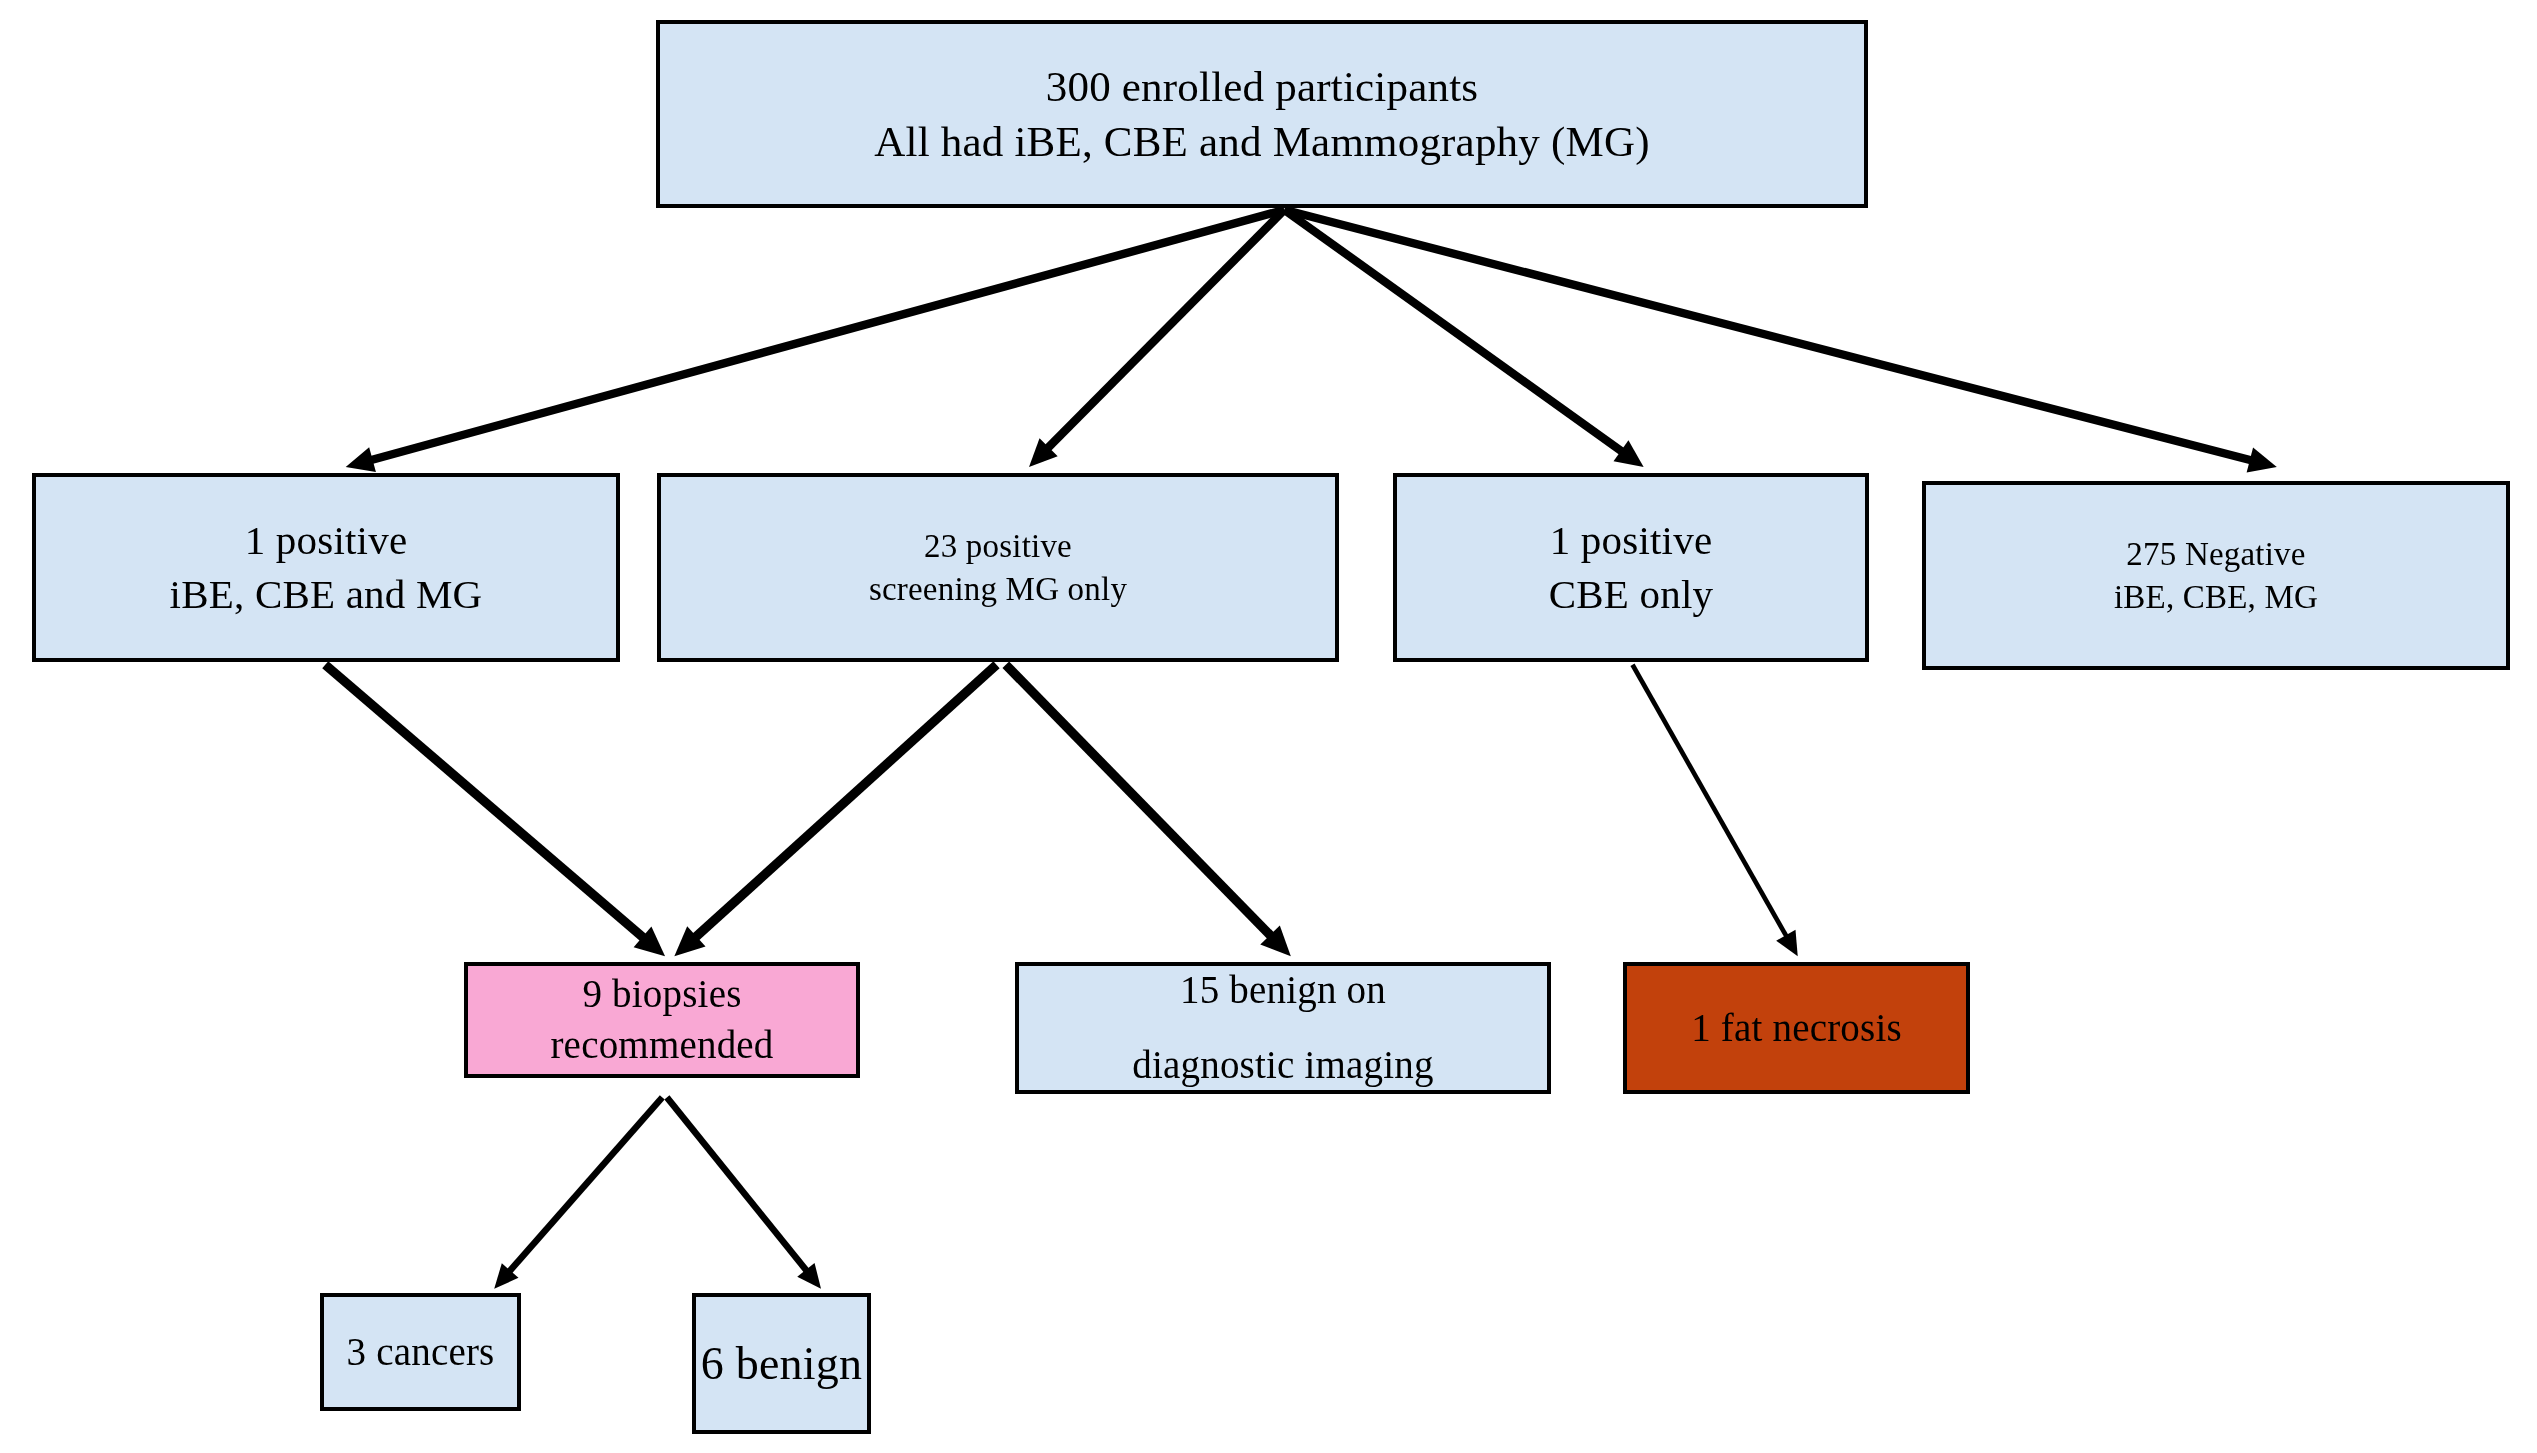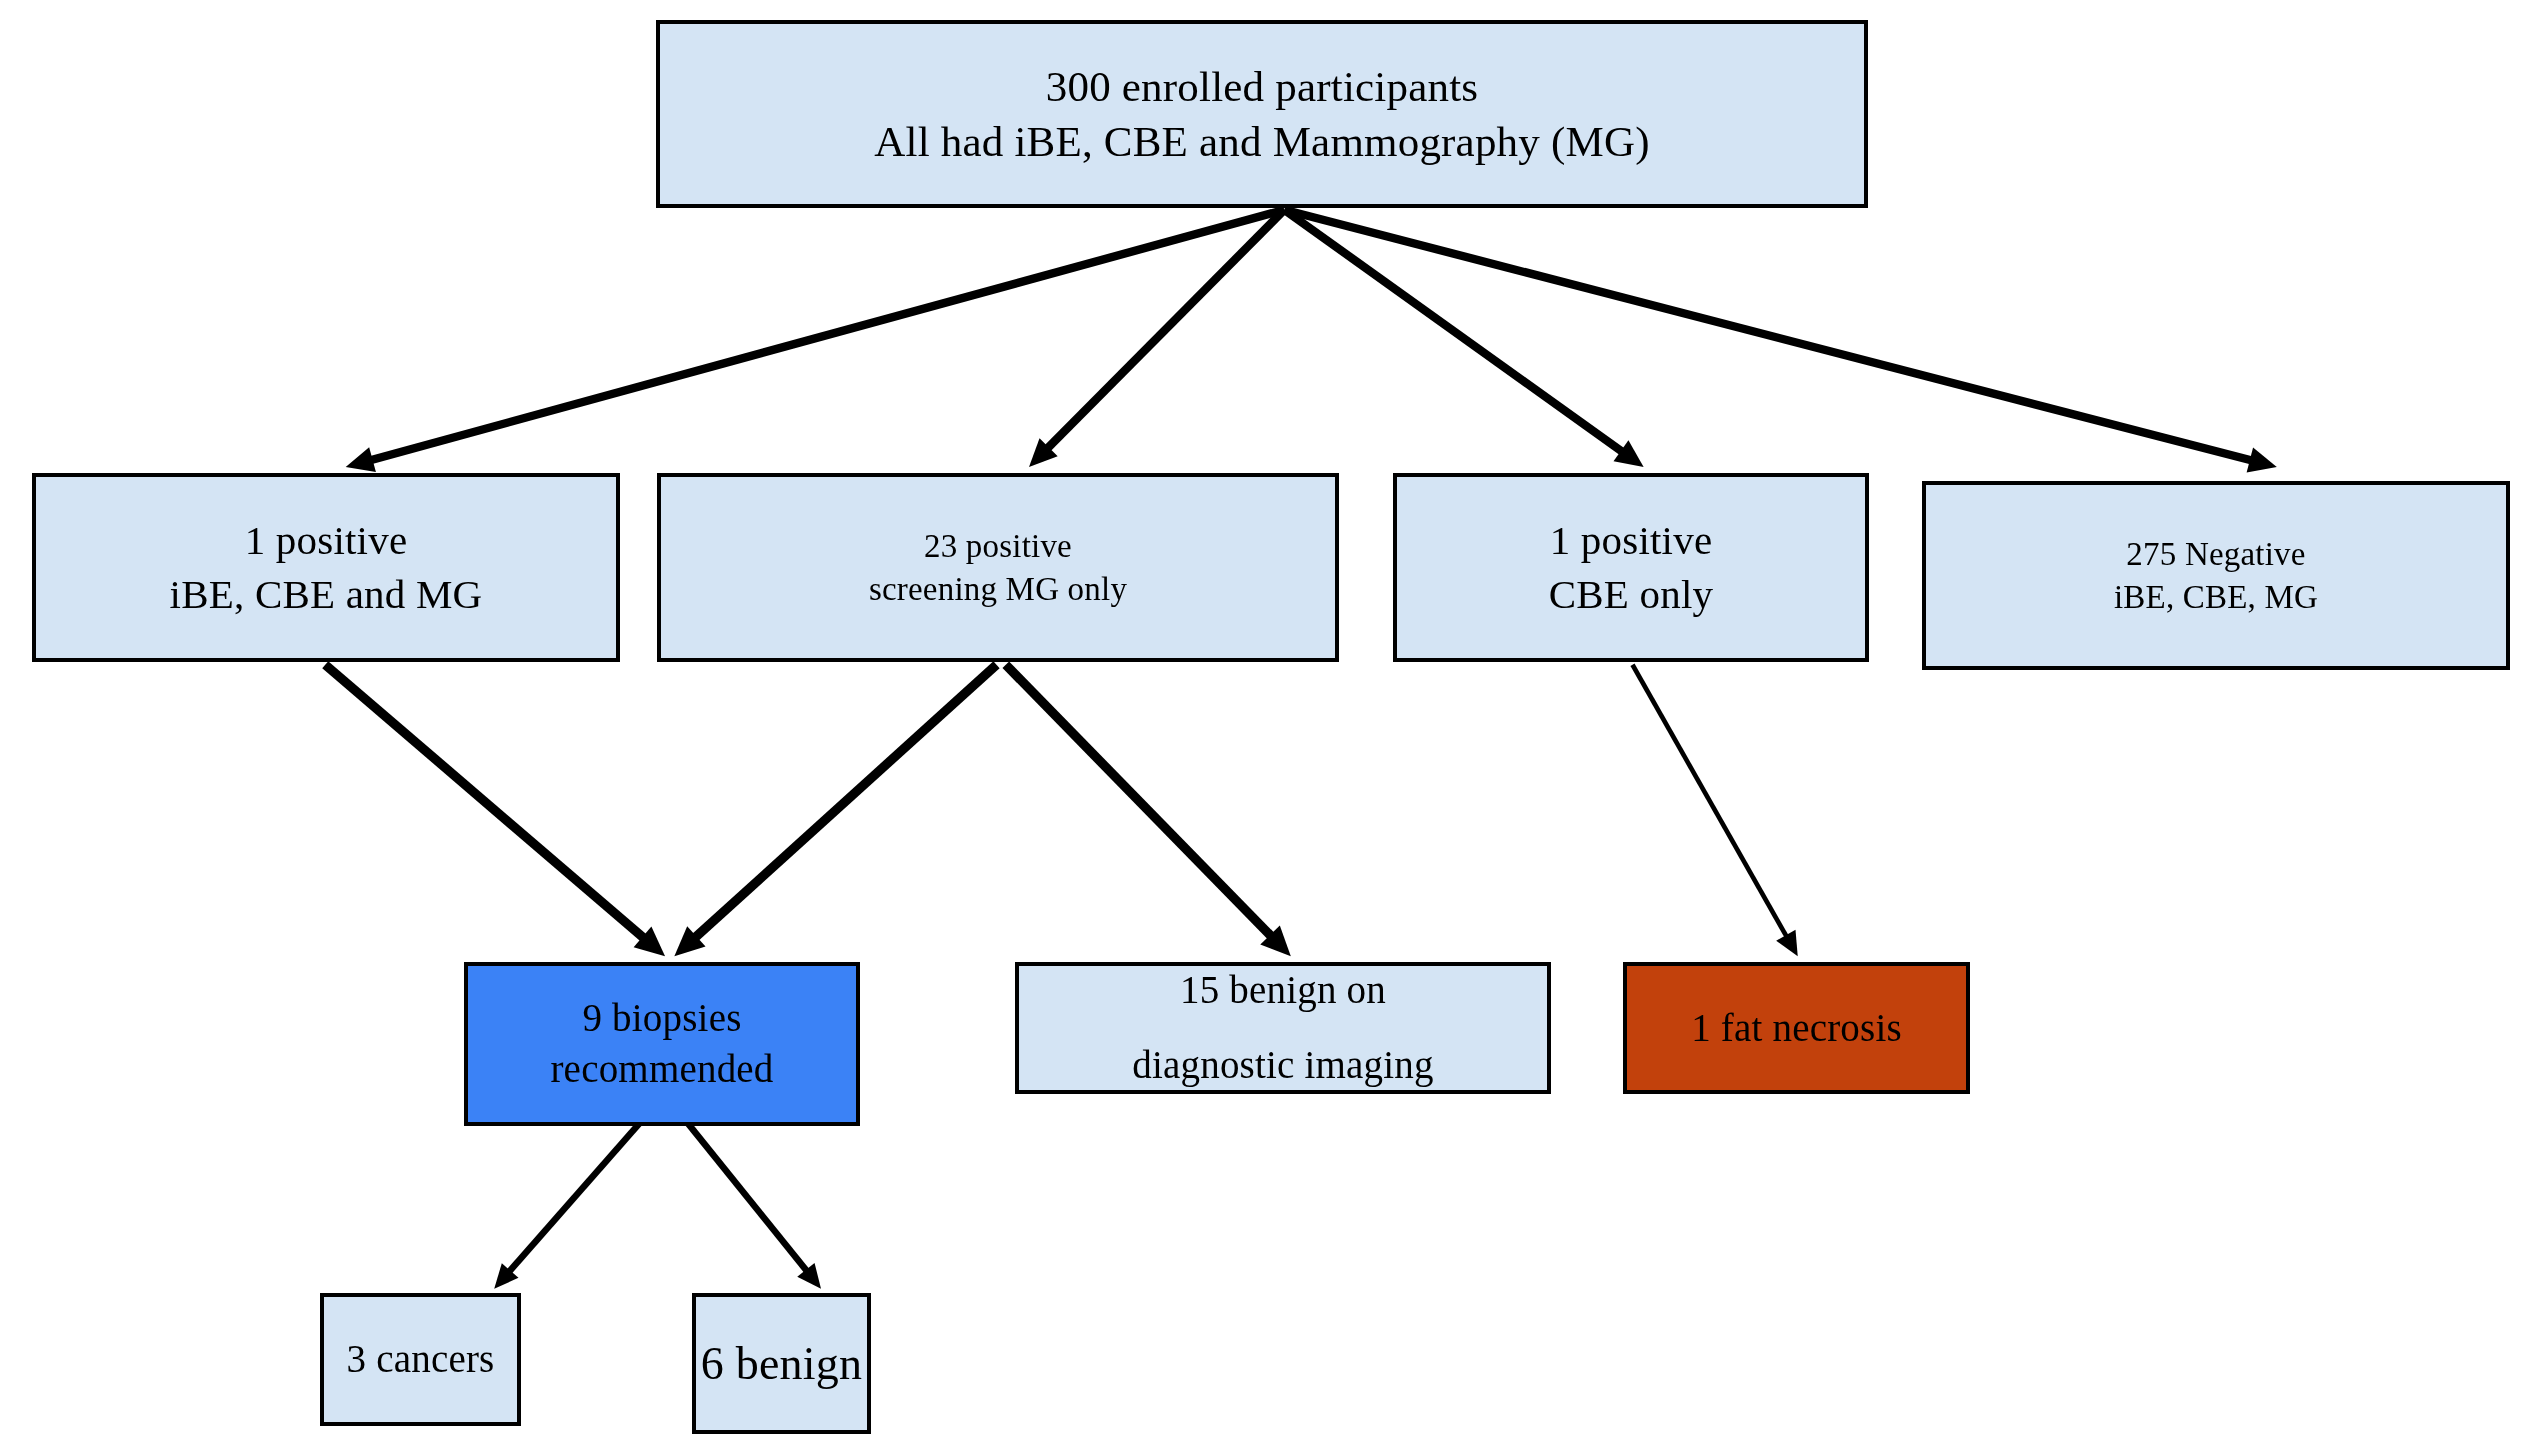--- a/index.html
+++ b/index.html
@@ -105,32 +105,32 @@
         <span class="line">screening MG only</span>
       </div>
       <div class="node" style="left: 1393px; top: 473px; width: 476px; height: 189px; font-size: 41px; background: rgb(212, 228, 244); border-color: rgb(0, 0, 0); color: rgb(0, 0, 0);">
         <span class="line">1 positive</span>
         <span class="line">CBE only</span>
       </div>
       <div class="node" style="left: 1922px; top: 473px; width: 588px; height: 189px; font-size: 33px; background: rgb(212, 228, 244); border-color: rgb(0, 0, 0); color: rgb(0, 0, 0); margin-top: 8px;">
         <span class="line">275 Negative</span>
         <span class="line">iBE, CBE, MG</span>
       </div>
-      <div class="node" style="left: 464px; top: 962px; width: 396px; height: 164px; font-size: 39px; background: #3b82f6; border-color: rgb(0, 0, 0); color: rgb(0, 0, 0);">
+      <div class="node" style="left: 464px; top: 962px; width: 396px; height: 116px; font-size: 39px; background: #f9a8d4; border-color: rgb(0, 0, 0); color: rgb(0, 0, 0);">
         <span class="line">9 biopsies</span>
         <span class="line">recommended</span>
       </div>
       <div class="node" style="left: 1015px; top: 962px; width: 536px; height: 132px; font-size: 39px; background: rgb(212, 228, 244); border-color: rgb(0, 0, 0); color: rgb(0, 0, 0); gap: 24px;">
         <span class="line">15 benign on</span>
         <span class="line">diagnostic imaging</span>
       </div>
       <div class="node" style="left: 1623px; top: 962px; width: 347px; height: 132px; font-size: 39px; background: #c2410c; border-color: rgb(0, 0, 0); color: rgb(0, 0, 0);">
         <span class="line">1 fat necrosis</span>
       </div>
-      <div class="node" style="left: 320px; top: 1293px; width: 201px; height: 133px; font-size: 39px; background: rgb(212, 228, 244); border-color: rgb(0, 0, 0); color: rgb(0, 0, 0);">
+      <div class="node" style="left: 320px; top: 1293px; width: 201px; height: 118px; font-size: 39px; background: rgb(212, 228, 244); border-color: rgb(0, 0, 0); color: rgb(0, 0, 0);">
         <span class="line">3 cancers</span>
       </div>
       <div class="node" style="left: 692px; top: 1293px; width: 179px; height: 141px; font-size: 46px; background: rgb(212, 228, 244); border-color: rgb(0, 0, 0); color: rgb(0, 0, 0);">
         <span class="line">6 benign</span>
       </div>
     </div>
 </div>
 
 
 </body></html>

